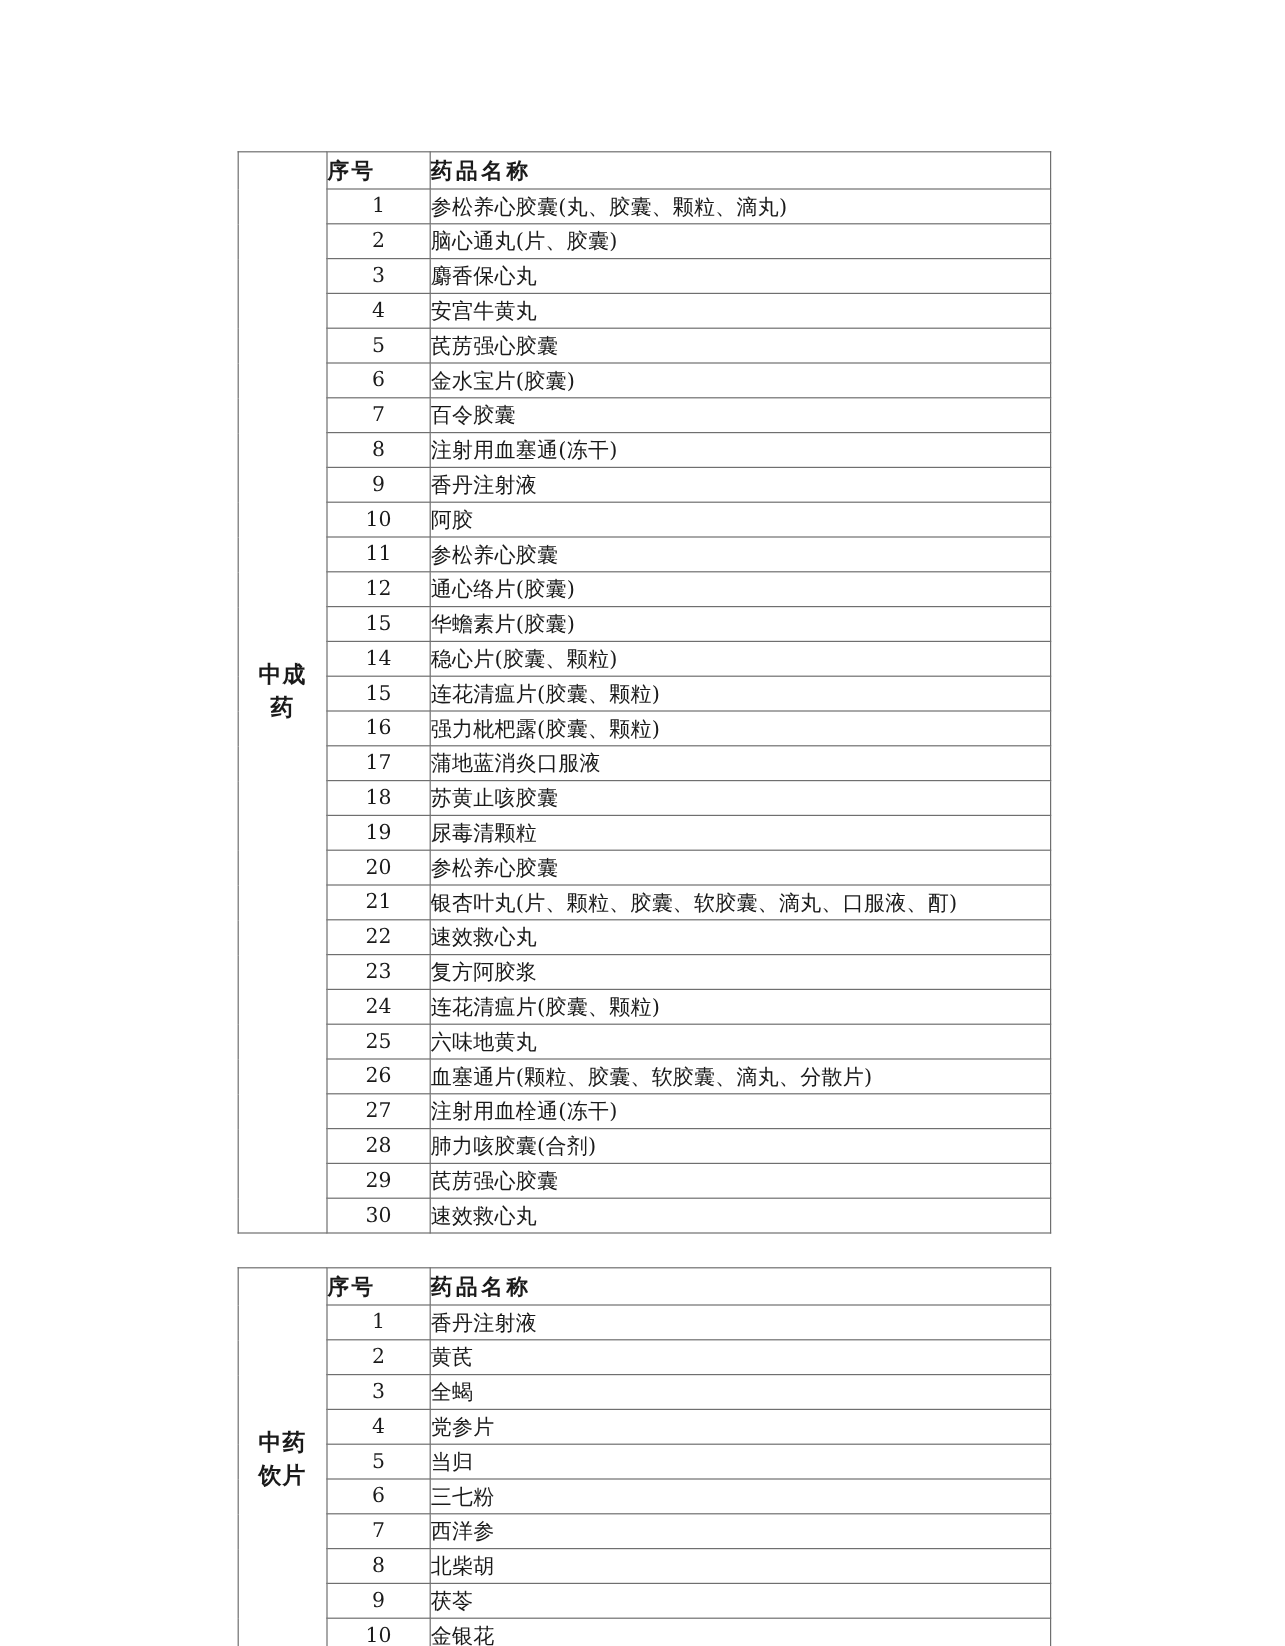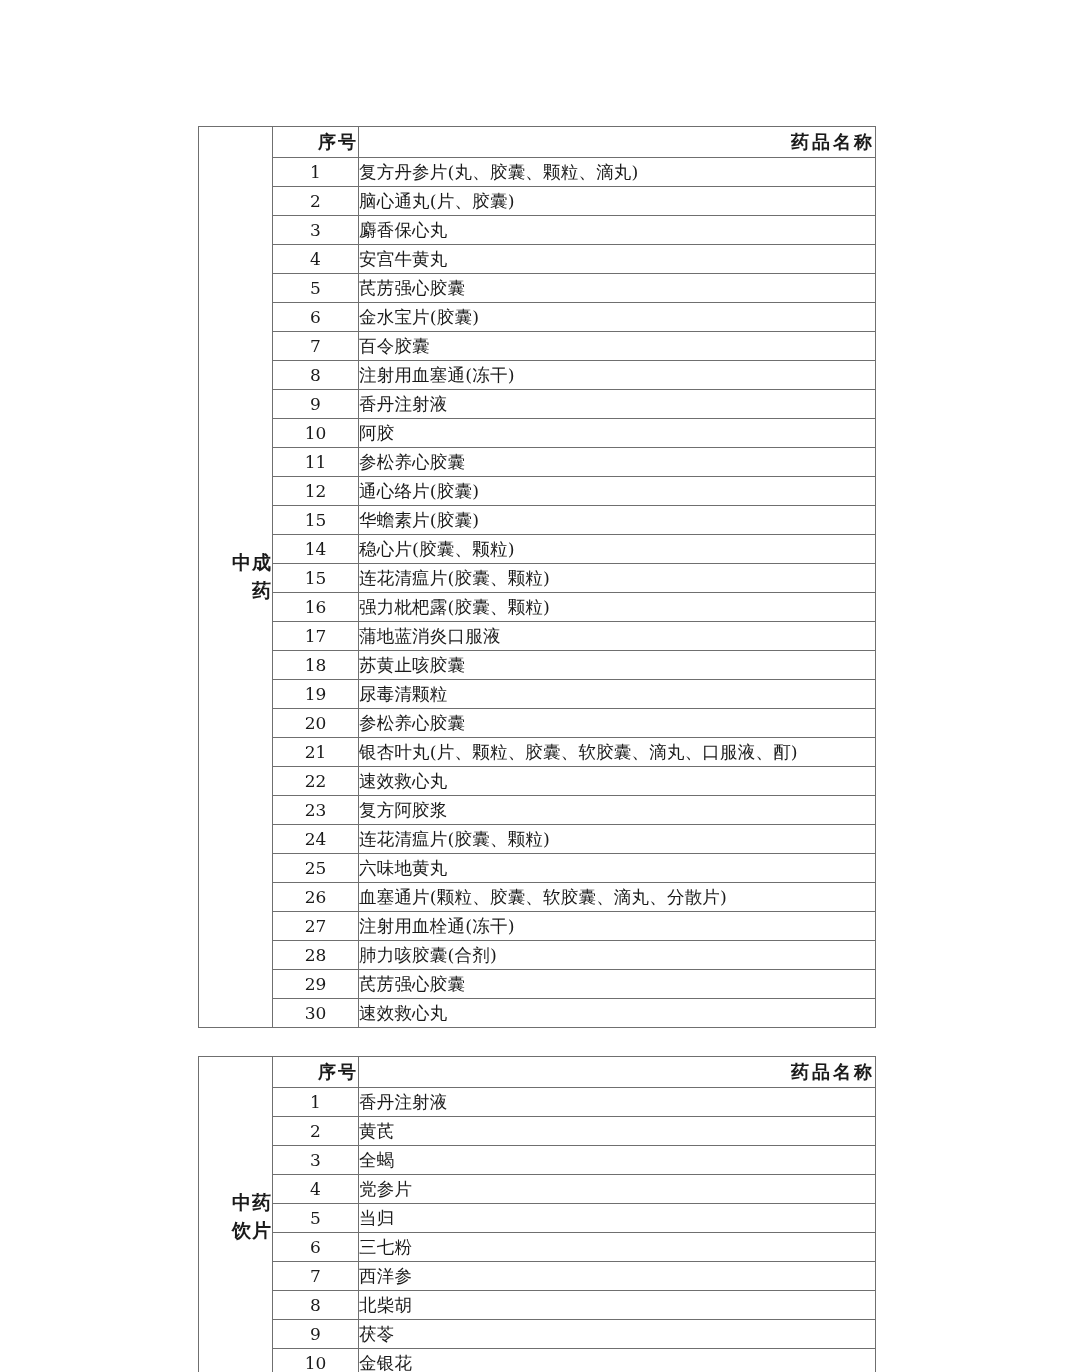--- a/index.html
+++ b/index.html
@@ -46,36 +46,36 @@
     background: #fff;
   }
 
   
   col.c-cat  { width: 74px; }
   col.c-num  { width: 86px; }
   col.c-name { width: 517px; }
 
   
   .cat-cell {
-    text-align: right;
+    text-align: center;
     font-size: 19px;
     font-weight: bold;
     line-height: 1.45;
     letter-spacing: 1px;
     padding: 0 6px;
     word-break: break-all;
   }
   .cat-cell .cat-text {
     display: block;
   }
 
   
   .hdr {
     height: 30px;
-    text-align: right;
+    text-align: left;
     font-size: 18px;
     font-weight: bold;
     letter-spacing: 2px;
   }
   .hdr-name {
     letter-spacing: 3px;
   }
 
   
   .row-num {
@@ -111,21 +111,21 @@
       <tr>
             <td class="cat-cell" rowspan="31">
               <span class="cat-text">中成</span>
               <span class="cat-text">药</span>
             </td>
             <td class="hdr">序号</td>
             <td class="hdr hdr-name">药品名称</td>
           </tr>
           <tr>
             <td class="row-num">1</td>
-            <td class="row-name">复方丹参片(丸、胶囊、颗粒、滴丸)</td>
+            <td class="row-name">参松养心胶囊(丸、胶囊、颗粒、滴丸)</td>
           </tr>
           <tr>
             <td class="row-num">2</td>
             <td class="row-name">脑心通丸(片、胶囊)</td>
           </tr>
           <tr>
             <td class="row-num">3</td>
             <td class="row-name">麝香保心丸</td>
           </tr>
           <tr>

